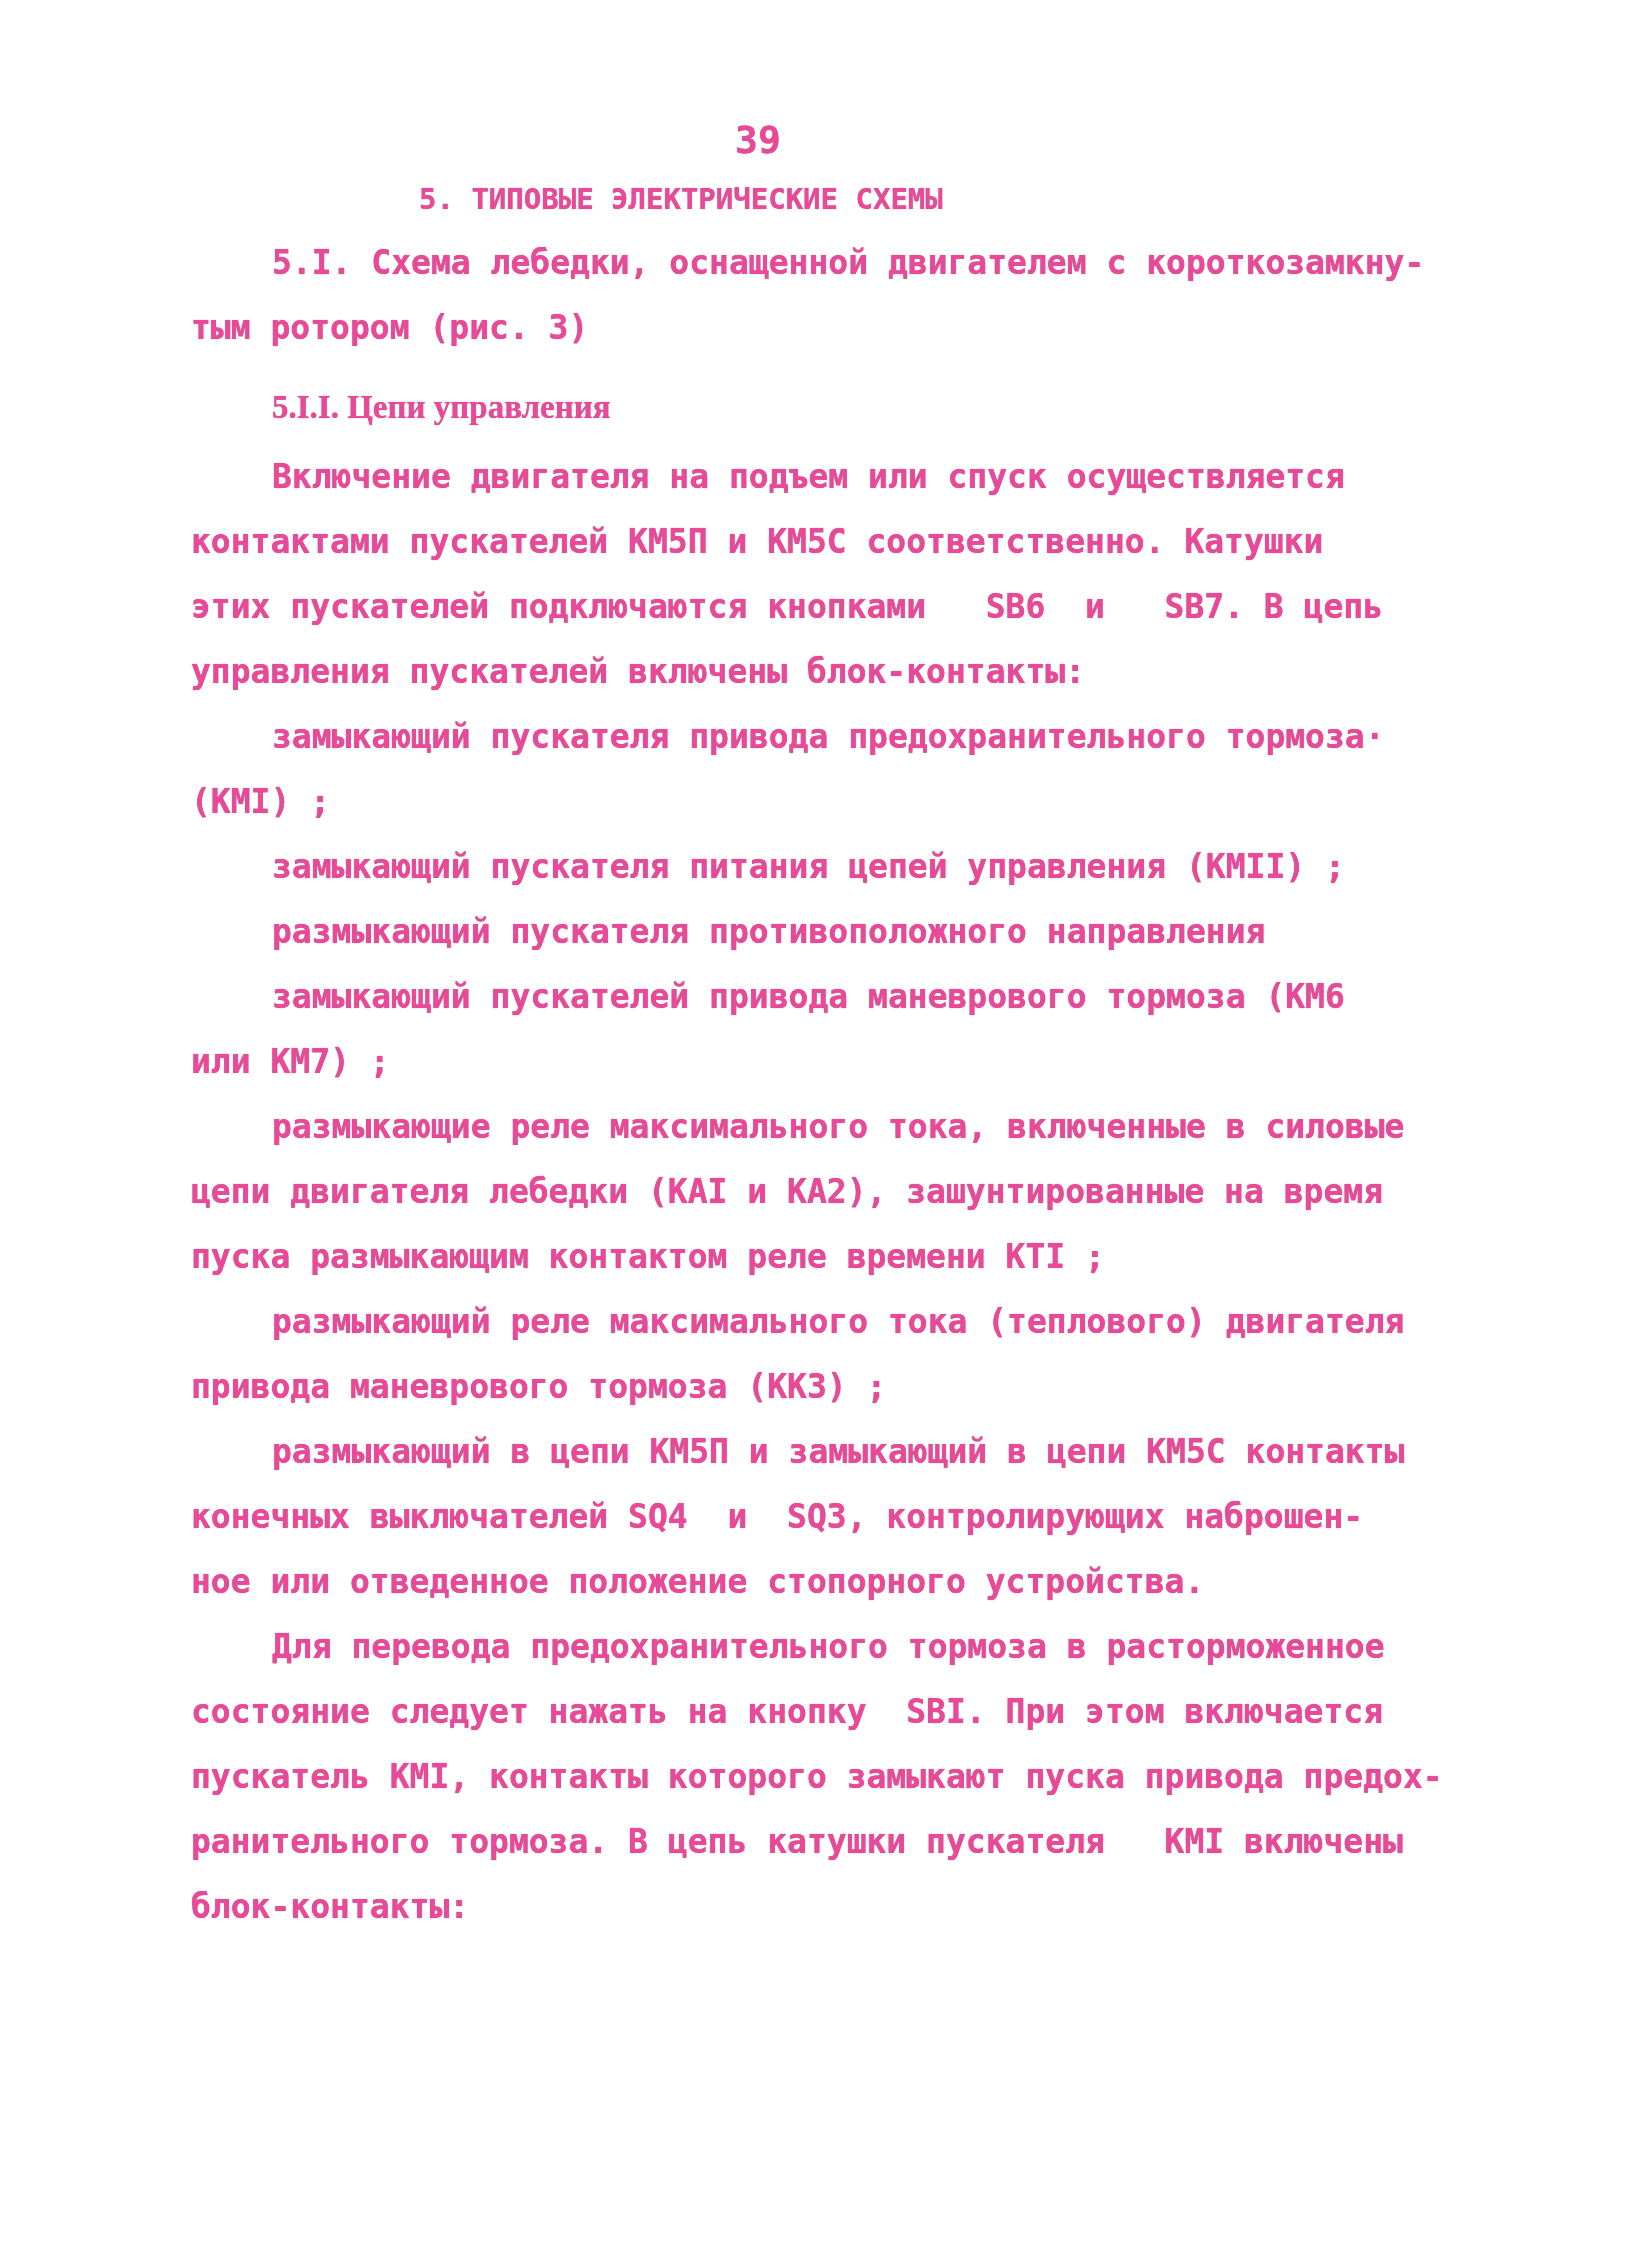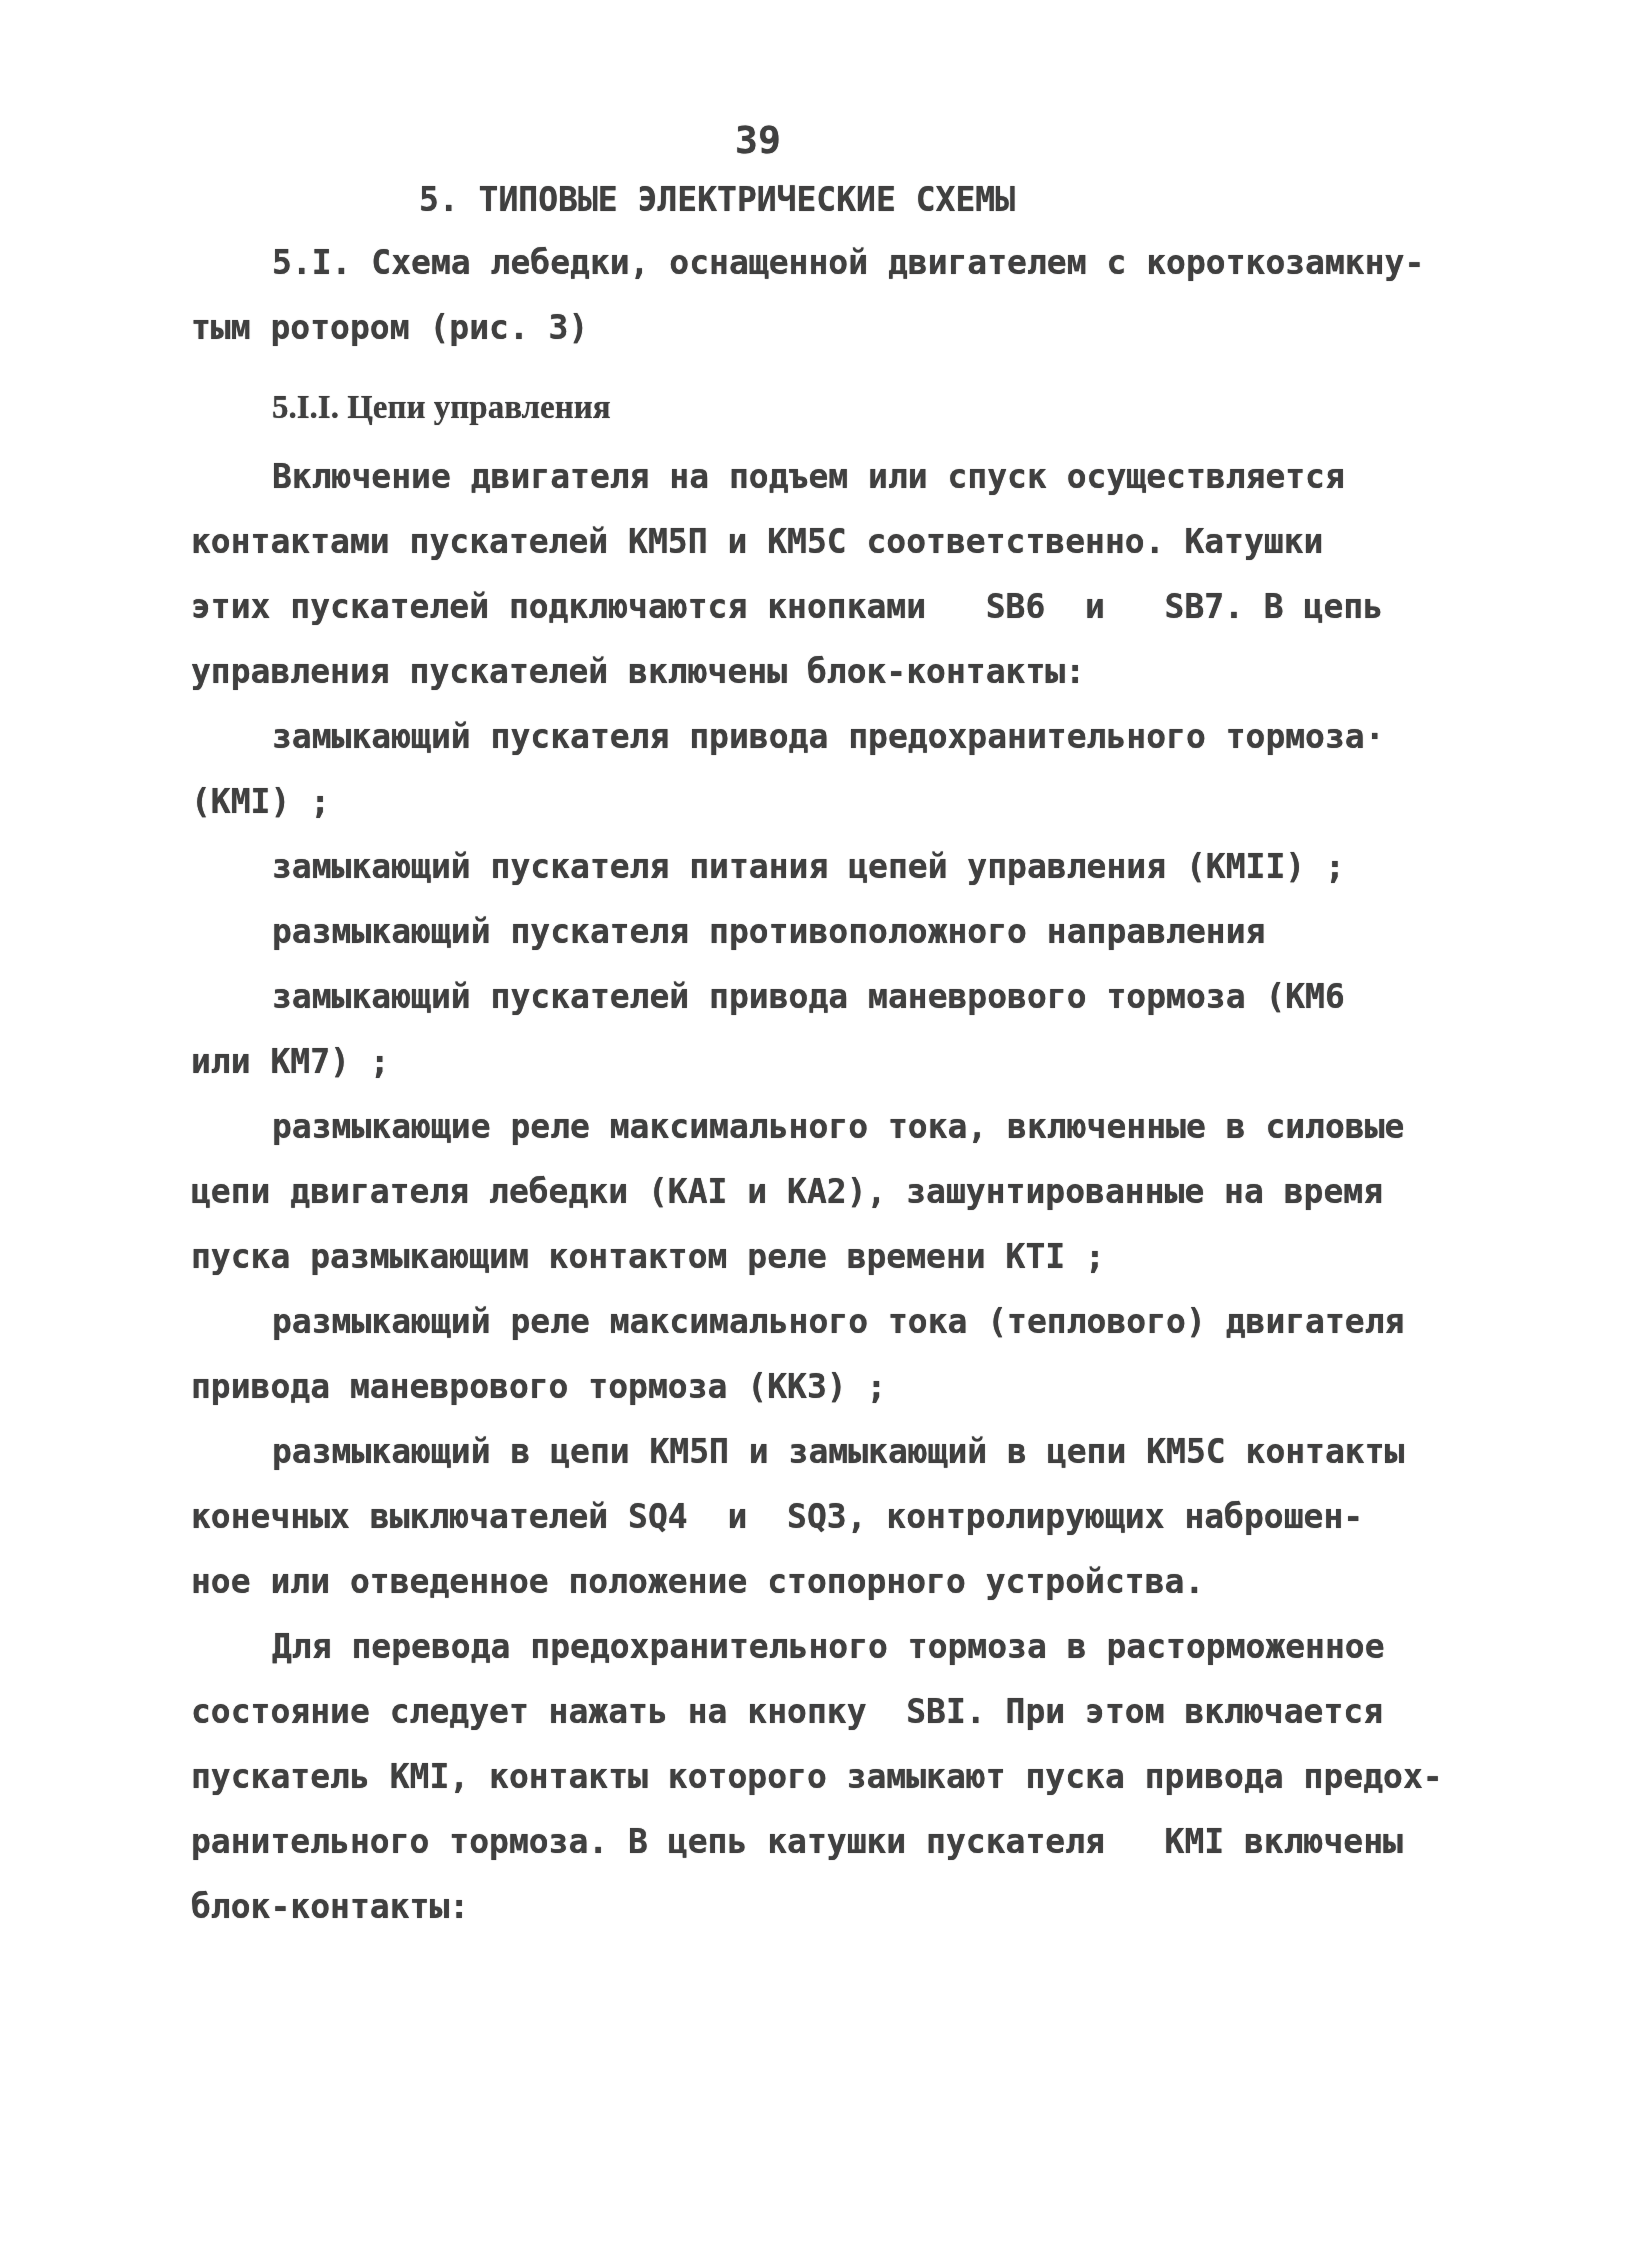--- a/index.html
+++ b/index.html
@@ -9,38 +9,38 @@
     background: #ffffff;
   }
   .page {
     position: relative;
     width: 1541px;
     height: 2258px;
     background: #ffffff;
     overflow: hidden;
     font-family: "DejaVu Sans Mono", "Liberation Mono", monospace;
     font-weight: 700;
-    color: #404040;
+    color: #ec4899;
     text-shadow: 0 0 1px rgba(30, 28, 25, 0.65);
   }
   .content {
     position: absolute;
     left: 191px;
     top: 111px;
     width: 1348px;
   }
   .pagenum {
     line-height: 59px;
     font-size: 38px;
     padding-left: 544px;
     white-space: pre;
   }
   .h1 {
     line-height: 59px;
-    font-size: 33px;
+    font-size: 29px;
     padding-left: 228px;
     white-space: pre;
   }
   .h2 {
     line-height: 59px;
     font-size: 33px;
     padding-left: 306px;
     white-space: pre;
   }
   .para {

